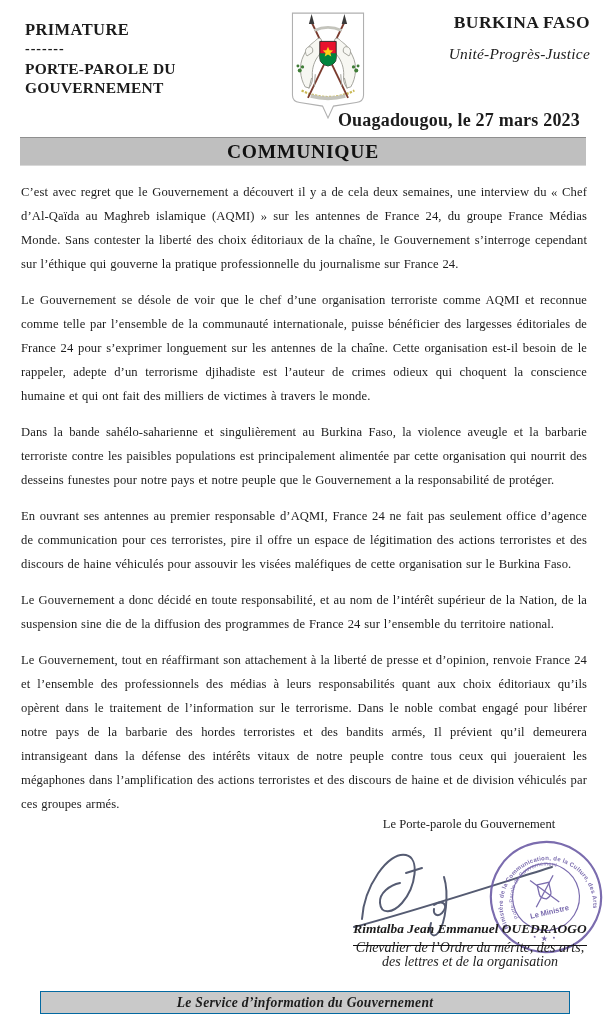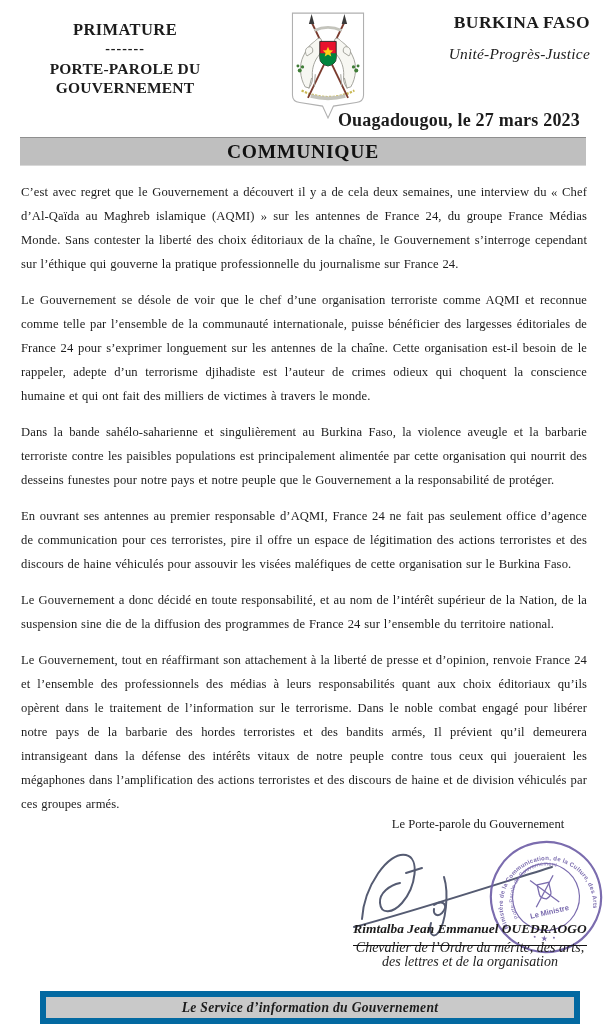--- a/index.html
+++ b/index.html
@@ -4,21 +4,21 @@
 <style>
   html,body{margin:0;padding:0;background:#e8e8e8;}
   .page{
     position:relative;width:608px;height:1024px;margin:0 auto;
     background:#ffffff;color:#1c1c1c;
     font-family:"Liberation Serif", serif;overflow:hidden;
   }
   
   .hdr-left{
     position:absolute;left:25px;top:20px;width:200px;
-    text-align:center;font-weight:bold;
+    font-weight:bold;
   }
   .hdr-left .l1{font-size:16.5px;letter-spacing:.4px;}
   .hdr-left .dash{font-size:14px;letter-spacing:1px;line-height:14px;margin:2px 0 3px;}
   .hdr-left .l2{font-size:15.5px;line-height:1.25;letter-spacing:.2px;}
   .arms-box{position:absolute;left:287px;top:9px;width:82px;height:114px;}
   .hdr-right{position:absolute;left:388px;top:12px;width:202px;text-align:right;}
   .hdr-right .country{font-size:17.5px;font-weight:bold;letter-spacing:.4px;}
   .hdr-right .motto{font-size:15.5px;font-style:italic;margin-top:12px;letter-spacing:.2px;}
   .dateline{
     position:absolute;right:28px;top:110px;font-size:18px;font-weight:bold;
@@ -31,36 +31,36 @@
     display:flex;align-items:center;justify-content:center;
   }
   .title-band span{font-size:19.5px;font-weight:bold;letter-spacing:.8px;color:#111;}
   
   .body-text{position:absolute;left:21px;top:180px;width:566px;}
   .body-text p{
     margin:0 0 12px 0;font-size:12.6px;line-height:24px;
     text-align:justify;letter-spacing:.1px;word-spacing:.6px;
   }
   
-  .sig-role{position:absolute;left:383px;top:817px;width:190px;text-align:center;font-size:12.6px;}
+  .sig-role{position:absolute;left:374px;top:817px;width:190px;text-align:center;font-size:12.6px;}
   .sig-scribble{position:absolute;left:348px;top:833px;width:210px;height:118px;}
   .stamp{position:absolute;left:487px;top:838px;width:118px;height:118px;transform:rotate(-13deg);opacity:.92;}
   .sig-name{
     position:absolute;left:340px;top:921px;width:260px;text-align:center;
     font-size:13.4px;font-weight:bold;
   }
   .sig-name span{border-bottom:1.6px solid #111;padding-bottom:9px;font-style:italic;}
   .sig-honors{
     position:absolute;left:340px;top:941px;width:260px;text-align:center;
     font-size:14px;font-style:italic;line-height:14px;
   }
   
   .footer-band{
     position:absolute;left:40px;top:991px;width:528px;height:21px;
-    background:#c9c9c9;border:6px solid #0369a1;
+    background:#c9c9c9;border:1px solid #0369a1;
     display:flex;align-items:center;justify-content:center;
   }
   .footer-band span{font-size:13.6px;font-weight:bold;font-style:italic;letter-spacing:.3px;}
 </style>
 </head>
 <body>
 
 <div class="page">
 
   <div class="hdr-left">

